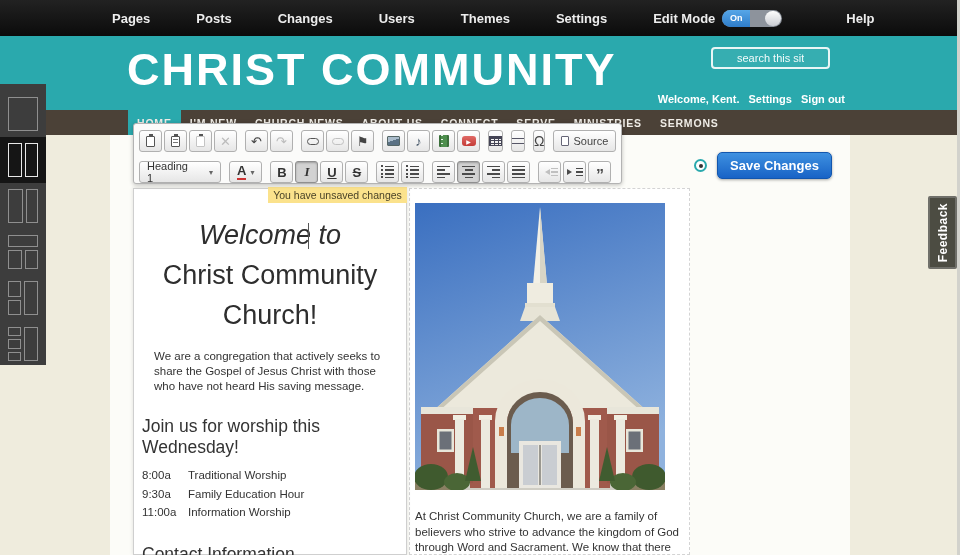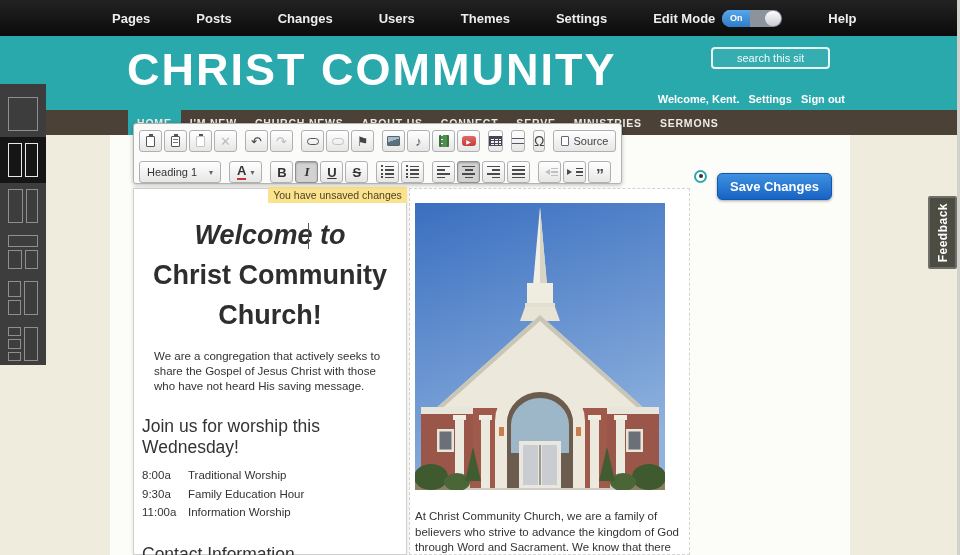--- a/index.html
+++ b/index.html
@@ -48,21 +48,21 @@
     box-shadow:0 1px 4px rgba(0,0,0,0.25); z-index:20; padding:4px 5px; }
   .tb-row { display:flex; align-items:center; height:26px; gap:8px; }
   .tb-group { display:flex; gap:2px; }
   .tb-btn { width:23px; height:22px; border:1px solid #b0b0b0; border-radius:3px;
     background:linear-gradient(#ffffff,#e6e6e6); display:flex; align-items:center;
     justify-content:center; cursor:pointer; color:#444; font-size:12px; }
   .tb-btn.active { background:#d2d2d2; border-color:#8f8f8f; box-shadow:inset 0 1px 2px rgba(0,0,0,0.25); }
   .tb-btn.disabled { color:#bcbcbc; cursor:default; }
   .tb-select { height:22px; border:1px solid #b0b0b0; border-radius:3px;
     background:linear-gradient(#ffffff,#e6e6e6); display:flex; align-items:center;
-    padding:0 7px; gap:10px; font-size:11px; color:#333; cursor:pointer; }
+    padding:0 7px; gap:16px; font-size:11px; color:#333; cursor:pointer; }
   .caret-down { font-size:8px; color:#666; }
   
   .clip { width:9px; height:11px; border:1.3px solid #555; border-radius:1px; position:relative; background:#fff; }
   .clip::before { content:''; position:absolute; top:-2.5px; left:1.5px; width:4px; height:2px; background:#555; }
   .clip.lined::after { content:''; position:absolute; left:1px; top:2px; width:5px; height:5px;
     background:repeating-linear-gradient(#777 0 1px, transparent 1px 2.5px); }
   .glyph { font-size:13px; line-height:1; }
   .glyph.gray { color:#bcbcbc; }
   .link-oval { width:12px; height:7px; border:1.6px solid #555; border-radius:4px; }
   .link-oval.gray { border-color:#c0c0c0; }
@@ -105,29 +105,29 @@
   .unsaved { position:absolute; left:268px; top:187px; width:139px; height:16px; background:#fbe28c;
     color:#4a4328; font-size:10.5px; font-weight:400; display:flex; align-items:center;
     justify-content:center; z-index:15; }
   .save-area { position:absolute; left:694px; top:152px; z-index:15; display:flex; align-items:center; gap:10px; }
   .gear-dot { width:13px; height:13px; border-radius:50%; border:2.5px solid #2aa9ad; background:#fff;
     display:flex; align-items:center; justify-content:center; cursor:pointer; }
   .gear-dot::after { content:''; width:4px; height:4px; border-radius:50%; background:#333; }
   .save-btn { min-width:95px; height:27px; background:linear-gradient(#3e90e0,#1863c6);
     border:1px solid #1256ae; border-radius:5px; color:#fff; font-size:13px; font-weight:700;
     display:flex; align-items:center; justify-content:center; padding:0 12px; cursor:pointer;
-    box-shadow:0 1px 3px rgba(0,0,0,0.35);margin-top:21px; }
+    box-shadow:0 1px 3px rgba(0,0,0,0.35); }
 
   
   .region-left { position:absolute; left:133px; top:188px; width:274px; height:367px; background:#fff;
     border:1px solid #cfcfcf; box-shadow:0 0 4px rgba(0,0,0,0.12); z-index:10; padding:6px 8px; }
   .region-right { position:absolute; left:409px; top:188px; width:281px; height:367px; background:#fff;
     border:1px dashed #d4d4d4; z-index:9; padding:14px 4px 0 5px; }
 
-  .c-h1 { text-align:center; font-size:27px; color:#2e2e2e; font-weight:700; line-height:40px;
+  .c-h1 { text-align:center; font-size:27px; color:#2e2e2e; font-weight:400; line-height:40px;
     margin-top:20px; position:relative; }
   .c-h1 .line1 { font-style:italic; }
   .h1-caret { position:absolute; left:65%; top:8px; width:1px; height:26px; background:#555; }
   .c-intro { font-size:11.5px; color:#333; line-height:15px; margin-top:14px;margin-left:12px; }
   .c-h2 { font-size:17.5px; color:#333; font-weight:400; margin-top:22px; }
   .times { margin-top:8px; }
   .time-row { display:flex; font-size:11.5px; color:#333; line-height:18.5px; }
   .time-col { width:46px; }
   .contact { margin-top:6px; }
   .contact-row { display:flex; font-size:11.5px; color:#333; line-height:18px; }
@@ -167,21 +167,21 @@
     <span class="admin-item">Users</span>
     <span class="admin-item">Themes</span>
     <span class="admin-item">Settings</span>
     <span class="edit-mode-wrap">
       <span class="admin-item">Edit Mode</span>
       <span class="toggle">
         <span class="toggle-on">On</span>
         <span class="toggle-knob"></span>
       </span>
     </span>
-    <span class="admin-item" style="margin-left:0;">Help</span>
+    <span class="admin-item" style="margin-left:18px;">Help</span>
   </div>
 
   <div class="site-header">
     <div class="site-title">CHRIST COMMUNITY</div>
     <input class="search-box" type="text" placeholder="search this site..." style="">
     <div class="welcome-line">
       <span>Welcome, Kent.</span>
       <a>Settings</a>
       <a>Sign out</a>
     </div>

